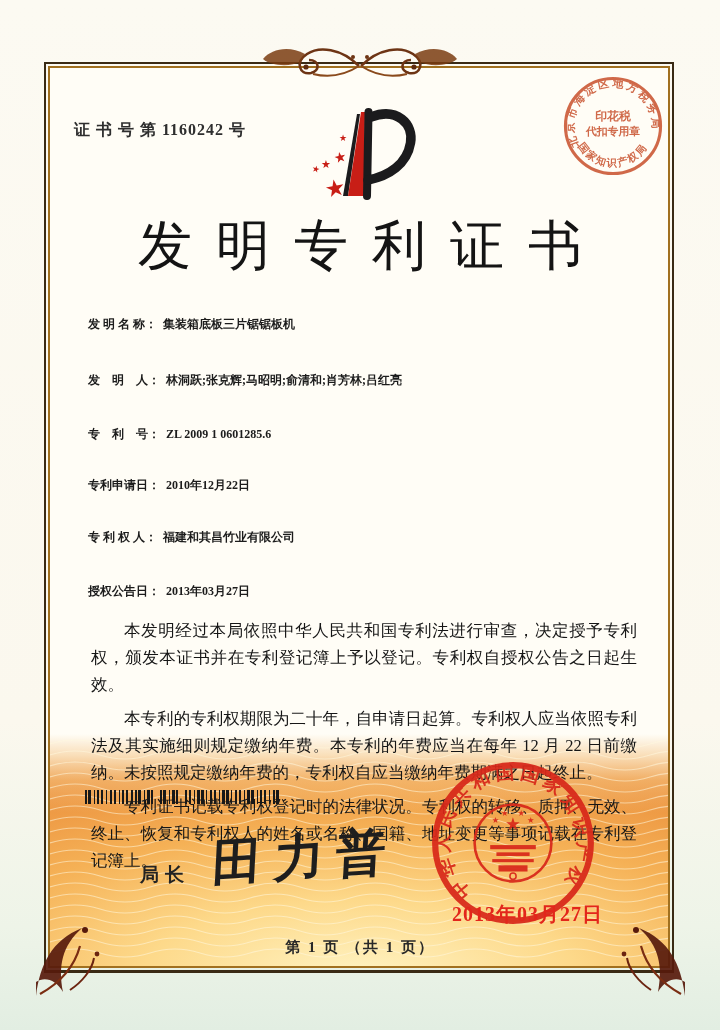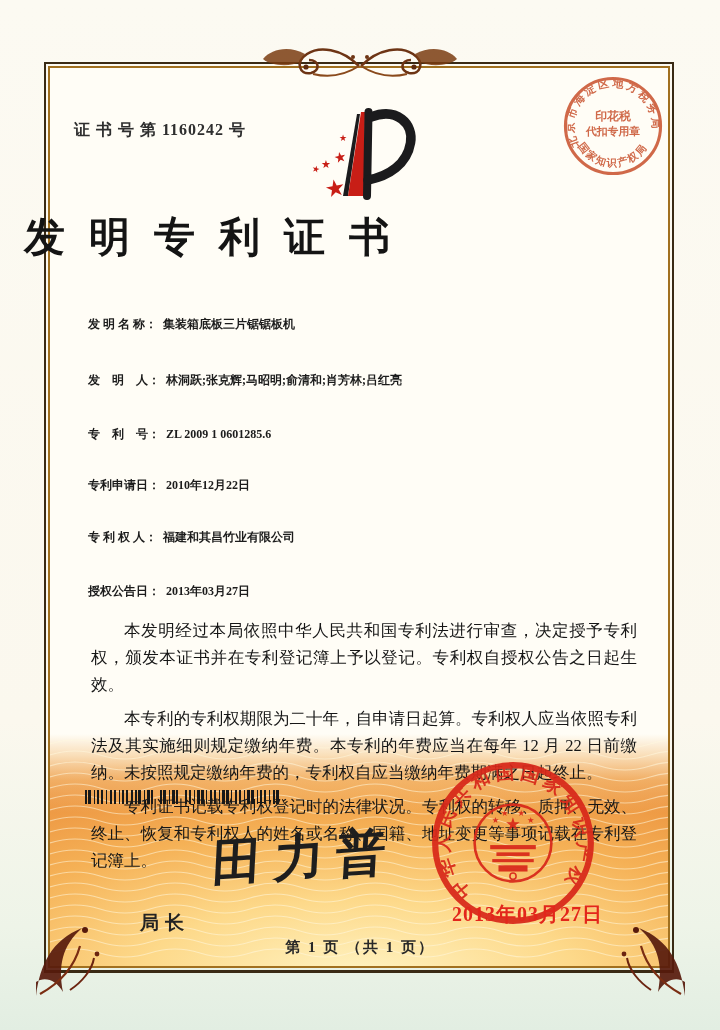--- a/index.html
+++ b/index.html
@@ -17,31 +17,31 @@
     background:#fffdf6;position:relative;overflow:hidden;
   }
   .orange-zone{
     position:absolute;left:0;right:0;bottom:0;height:232px;overflow:hidden;
     background:
       linear-gradient(180deg,#fffdf6 0%,rgba(255,250,228,.75) 9%,rgba(255,238,185,.3) 20%,rgba(255,238,185,0) 34%),
       radial-gradient(135% 125% at 50% 104%,#fff3c2 0%,#fdd98a 26%,#f5b156 50%,#ec9440 72%,#e58536 100%);
   }
   .orange-zone svg{position:absolute;left:0;top:0;}
   .cert-no{position:absolute;left:74px;top:120px;font-size:16px;color:#2e2e2e;font-weight:600;letter-spacing:1px;}
-  .title{position:absolute;left:0;right:0;top:210px;text-align:left;font-size:41px;font-weight:700;
+  .title{position:absolute;left:0;right:0;top:210px;text-align:center;font-size:54px;font-weight:400;
     letter-spacing:24px;padding-left:24px;color:#141414;}
   .field{position:absolute;left:88px;font-size:12px;font-weight:700;color:#1c1c1c;white-space:nowrap;}
   .field .val{margin-left:6px;}
   .paras{position:absolute;left:84px;top:610px;width:560px;font-size:16.5px;line-height:27px;
     color:#161616;text-align:justify;}
   .paras p{margin:7px;text-indent:2em;}
   .barcode{position:absolute;left:85px;top:790px;width:196px;height:14px;
     background:repeating-linear-gradient(90deg,#181818 0 2px,rgba(0,0,0,0) 2px 3.5px,#181818 3.5px 6px,
       rgba(0,0,0,0) 6px 9px,#181818 9px 10px,rgba(0,0,0,0) 10px 12.5px);}
-  .role{position:absolute;left:140px;top:862px;font-size:19px;font-weight:600;letter-spacing:6px;color:#232323;margin-top:48px;}
+  .role{position:absolute;left:140px;top:862px;font-size:19px;font-weight:600;letter-spacing:6px;color:#232323;}
   .sig-name{position:absolute;left:212px;top:824px;font-size:50px;font-weight:700;color:#1e1e1e;
     letter-spacing:12px;transform:rotate(-4deg) skewX(-7deg);}
   .seal-svg{position:absolute;left:430px;top:760px;opacity:.93;}
   .seal-date{position:absolute;left:452px;top:901px;font-size:20px;font-weight:700;color:#e3261b;letter-spacing:1px;}
   .footer-page{position:absolute;left:0;right:0;top:938px;text-align:center;font-size:15px;font-weight:700;
     color:#282828;letter-spacing:2px;}
   .tax-stamp{position:absolute;left:551px;top:64px;opacity:.85;}
   .logo{position:absolute;left:293px;top:96px;}
   .orn-top{position:absolute;left:249px;top:42px;}
   .orn-bl{position:absolute;left:30px;top:920px;}

